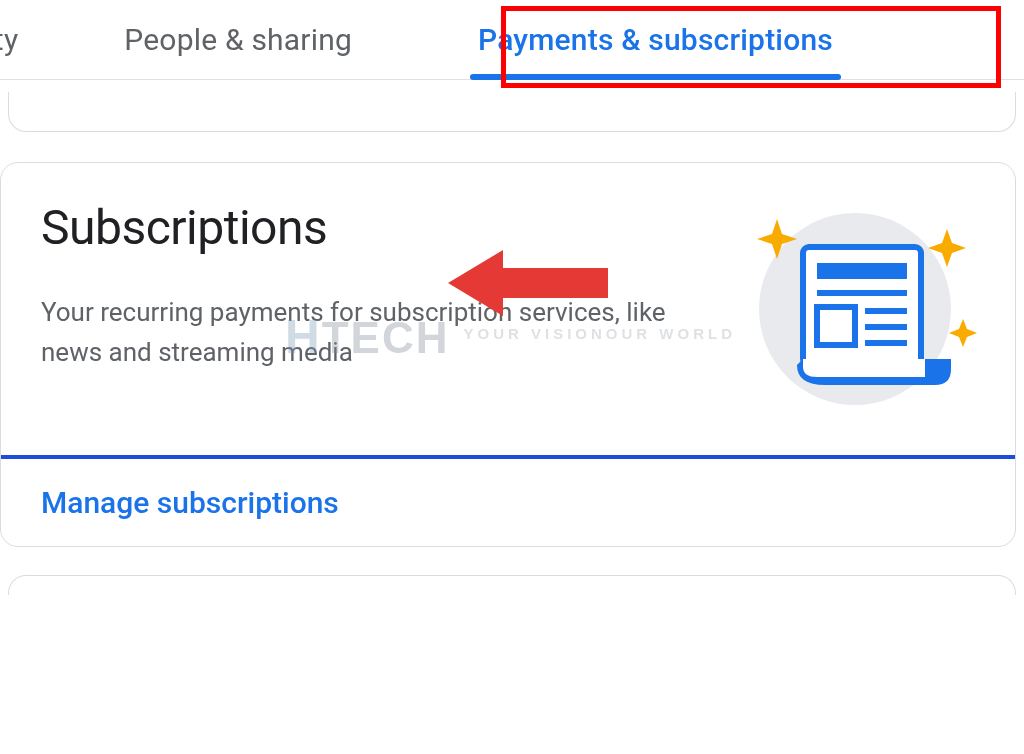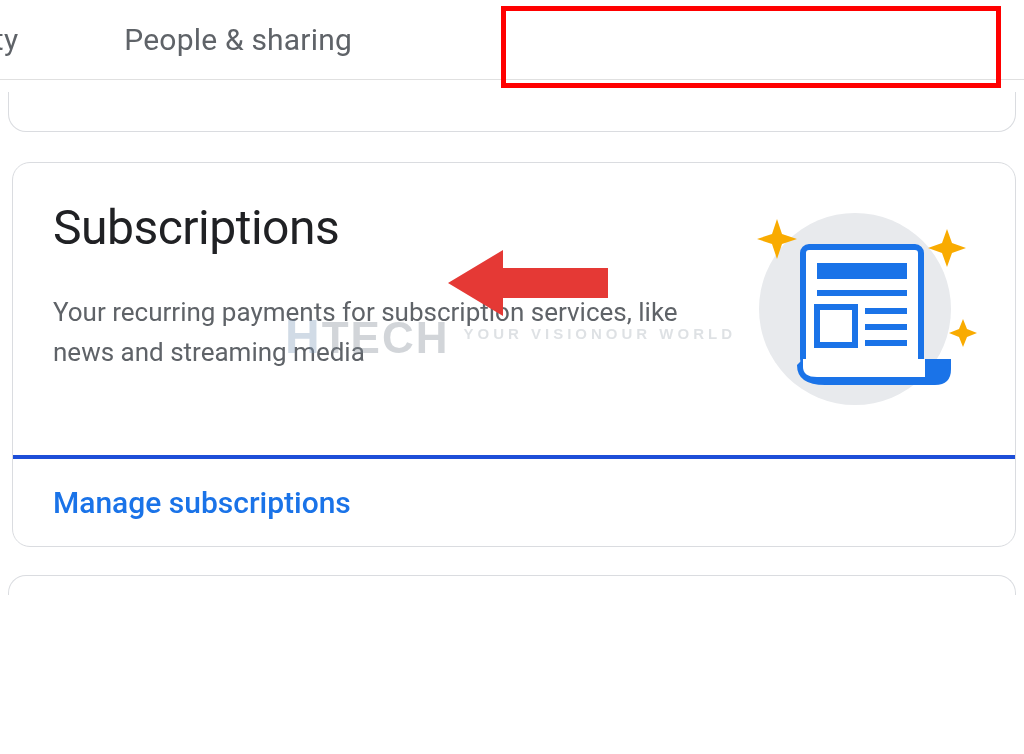--- a/index.html
+++ b/index.html
@@ -68,21 +68,21 @@
     margin: 12px 8px 0 8px;
     height: 40px;
     border: 1px solid #dadce0;
     border-top: none;
     border-bottom-left-radius: 18px;
     border-bottom-right-radius: 18px;
   }
 
   
   .card {
-    margin: 30px 8px 0 12px;
+    margin: 30px 8px 0 0;
     border: 1px solid #dadce0;
     border-radius: 18px;
   }
   .card-body {
     display: flex;
     padding: 36px 30px 36px 40px;
     position: relative;
   }
   .card-text {
     flex: 1;
@@ -195,20 +195,24 @@
     line-height: 1.35;
     font-weight: 600;
   }
 </style>
 </head>
 <body>
 
 <div class="tabs">
   <div class="tab partial-left">rity</div>
   <div class="tab" style="margin-left:50px;">People &amp; sharing</div>
+  <div class="tab active" style="margin-left:70px;">
+    <span>Payments &amp; subscriptions</span>
+    <div class="active-indicator" style="left:20px; right:20px;"></div>
+  </div>
   <div class="red-box"></div>
 </div>
 
 <div class="stub-card"></div>
 
 <div class="card">
   <div class="card-body">
     <div class="card-text">
       <h2 class="card-title">Subscriptions</h2>
       <p class="card-desc">Your recurring payments for subscription services, like news and streaming media</p>

